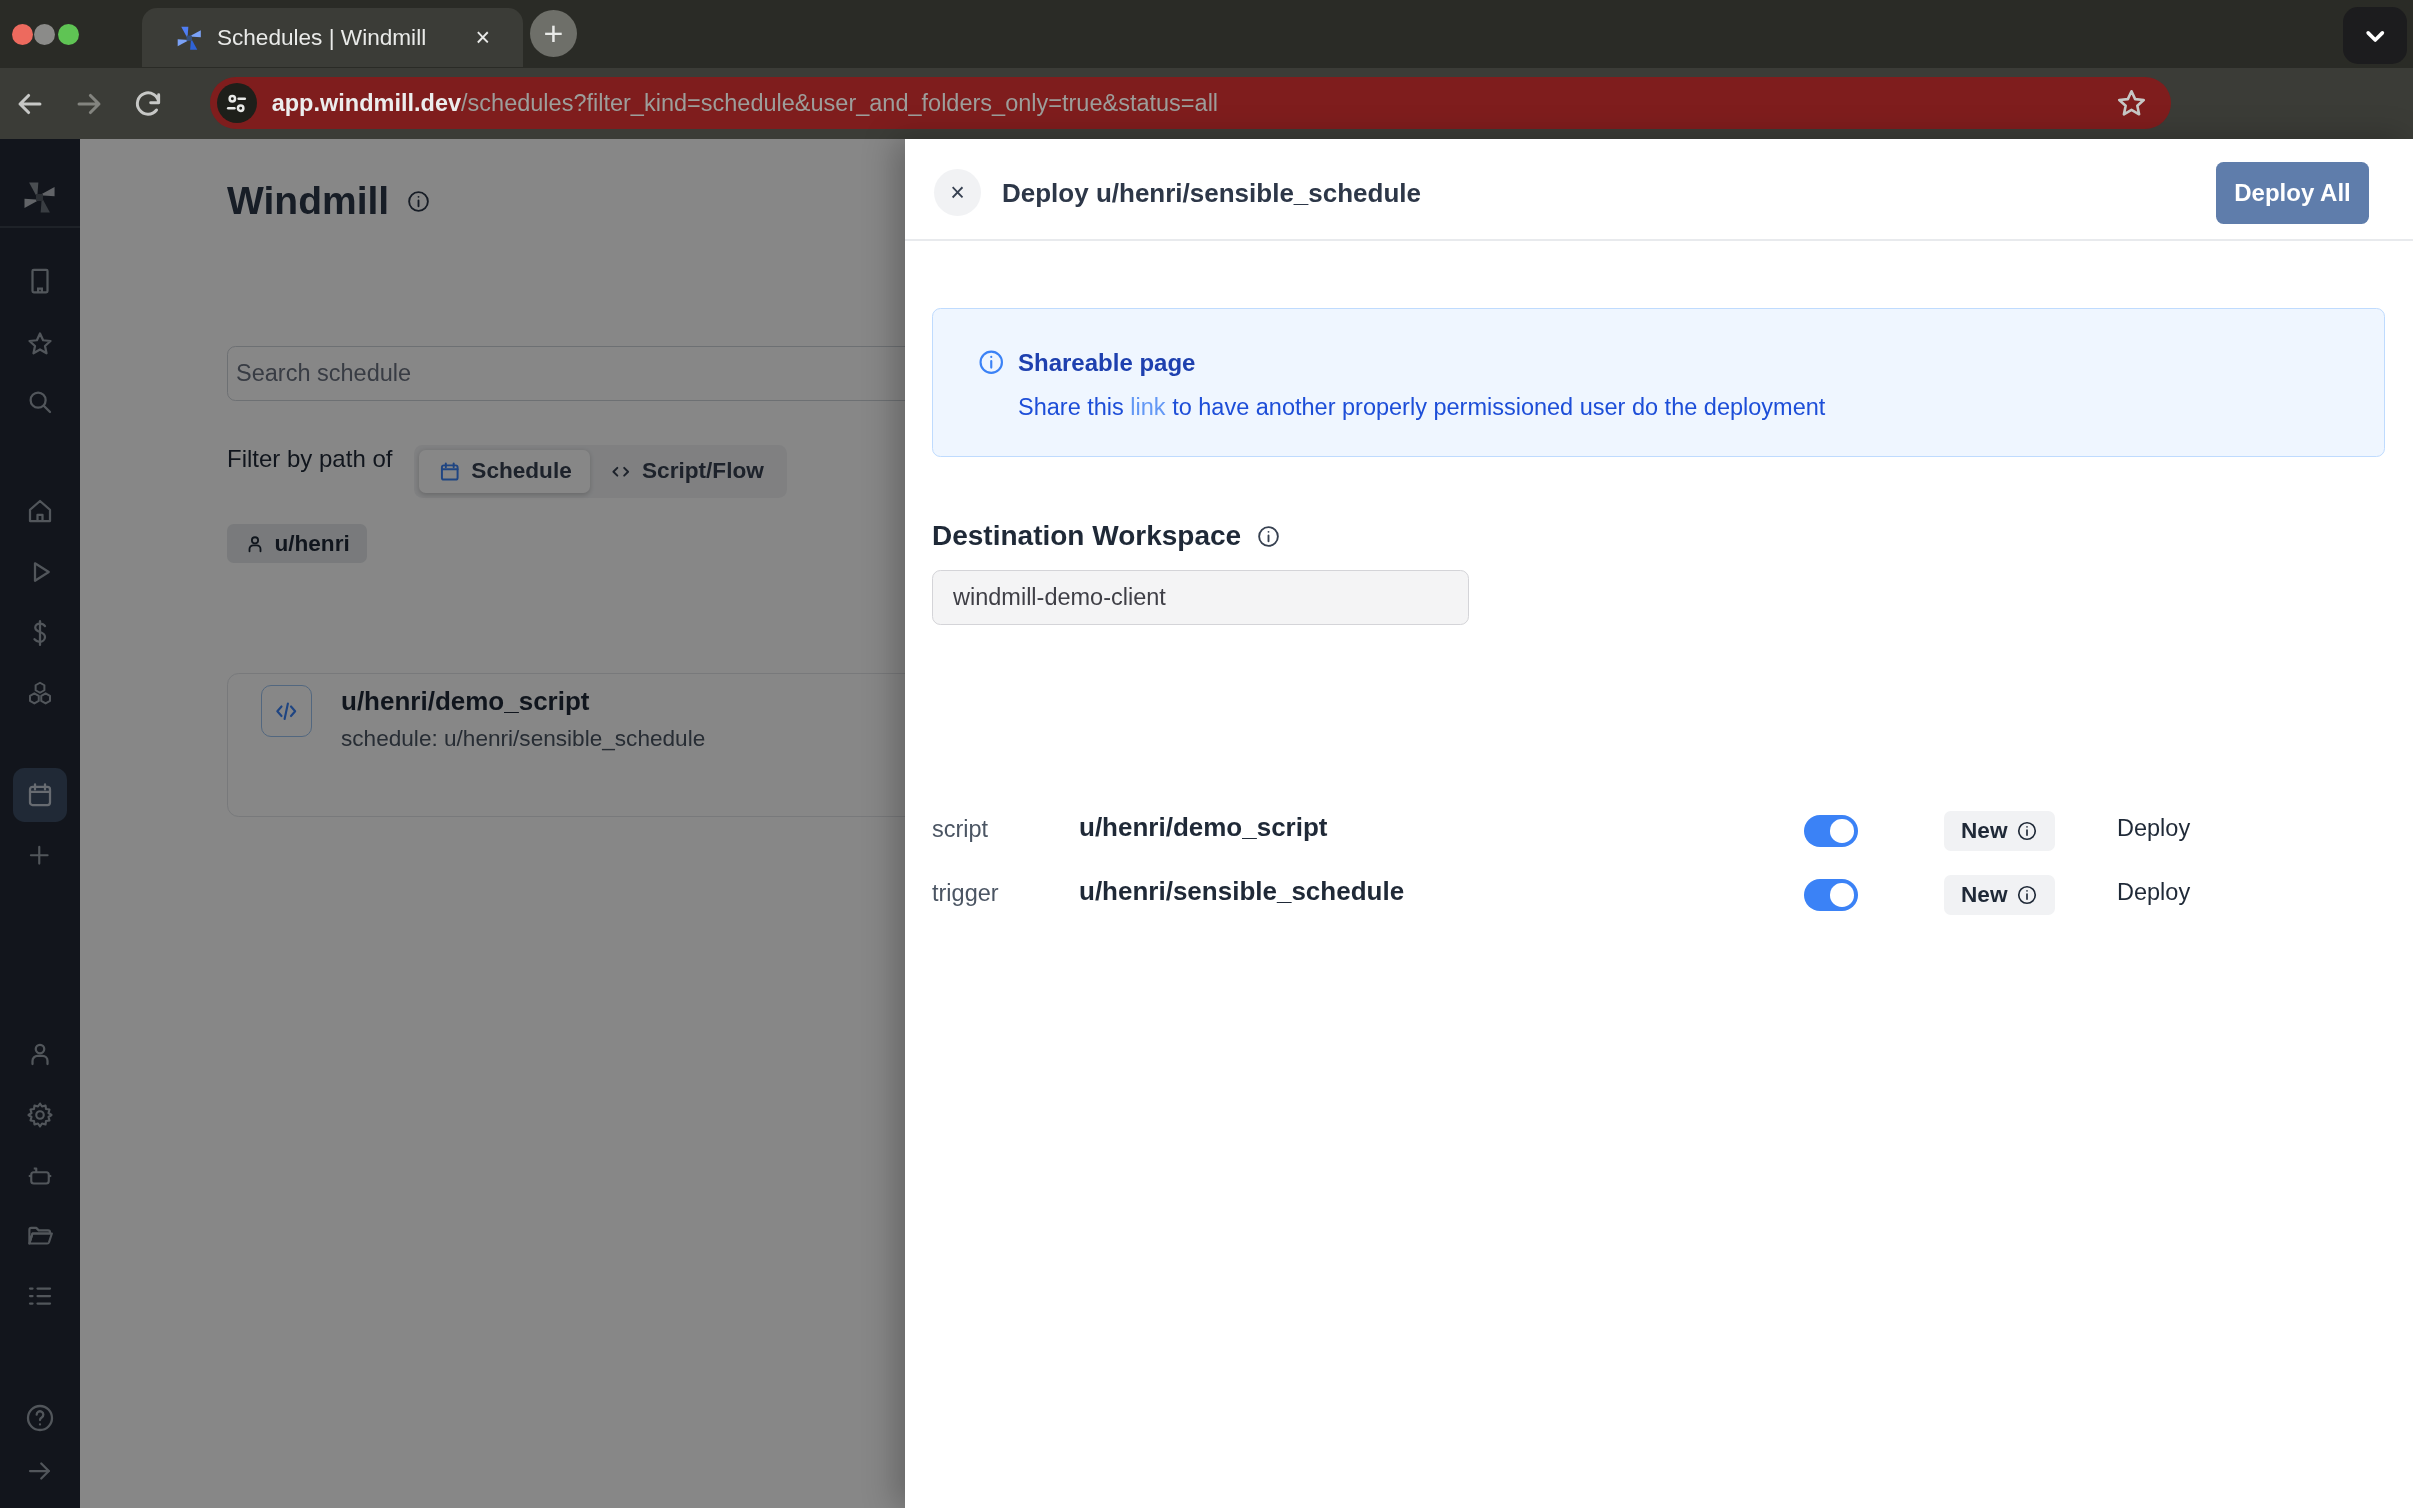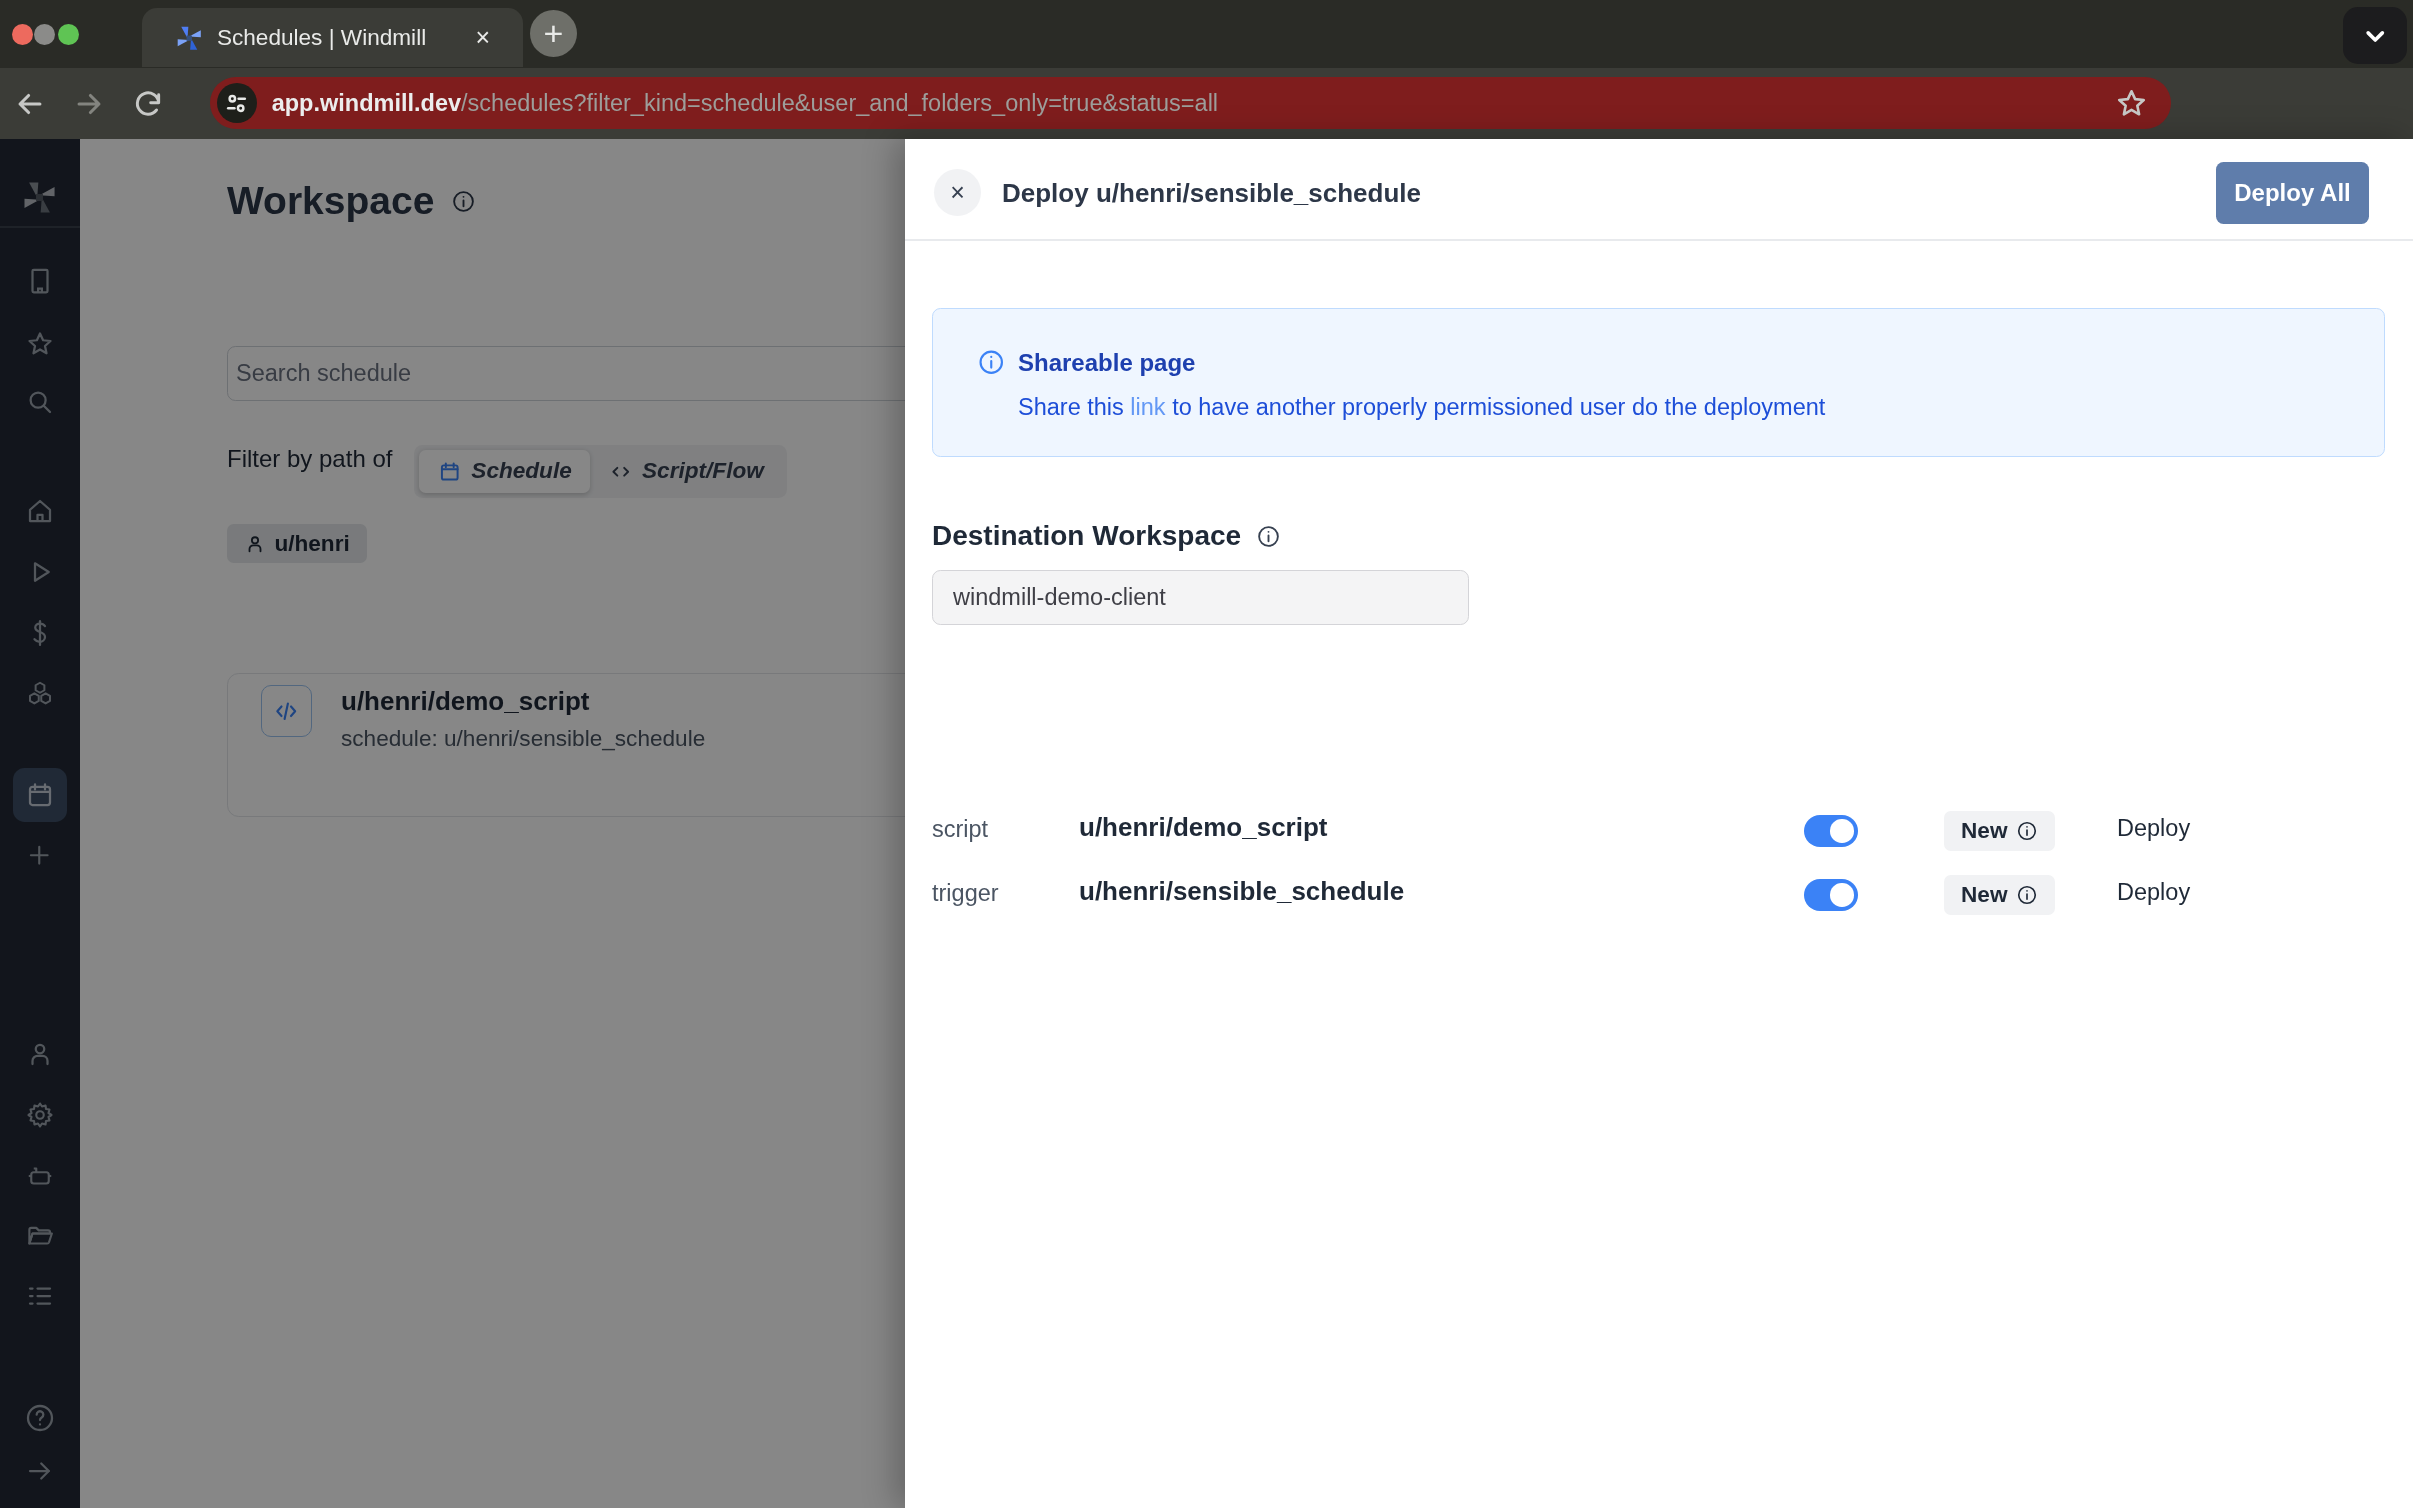--- a/index.html
+++ b/index.html
@@ -47,21 +47,21 @@
   .main{left:80px;top:139px;width:825px;height:1369px;background:#ffffff;overflow:hidden;}
   .page-title{position:absolute;left:147px;top:40px;font-size:39px;font-weight:bold;color:#2d3748;display:flex;align-items:center;gap:17px;}
   .info-icon{display:inline-flex;}
   .search-box{position:absolute;left:147px;top:207px;width:1048px;height:55px;border:1.7px solid #cfd4da;border-radius:8.4px;
               box-sizing:border-box;font-size:23.5px;color:#374151;padding:0 8px;background:#fff;outline:none;}
   .search-box::placeholder{color:#6b7280;}
   .filter-row{position:absolute;left:147px;top:306px;display:flex;align-items:flex-start;gap:22px;}
   .filter-label{font-size:24px;color:#1f2937;}
   .toggle-group{background:#f1f2f4;border-radius:8.4px;padding:5px;display:flex;}
   .tg-btn{display:flex;align-items:center;gap:10px;font-size:22.6px;font-weight:bold;color:#374151;
-          padding:8.4px 18.4px;border-radius:6.7px;font-style:italic;}
+          padding:8.4px 18.4px;border-radius:6.7px;}
   .tg-btn.active{background:#fff;box-shadow:0 1.7px 5px rgba(0,0,0,.18);}
   .chip{position:absolute;left:147px;top:385px;height:39px;background:#e4e7ea;border-radius:6.7px;
         display:flex;align-items:center;gap:8.4px;padding:0 17px;font-size:22.6px;font-weight:bold;color:#1f2937;}
   .card{position:absolute;left:147px;top:534px;width:1048px;height:142px;background:#fff;border:1.7px solid #e2e5e9;border-radius:11.7px;}
   .card-icon{position:absolute;left:33px;top:11px;width:49px;height:50px;border:1.7px solid #9cc3f0;border-radius:10px;
              display:flex;align-items:center;justify-content:center;color:#3b82f6;}
   .card-title{position:absolute;left:113px;top:11.7px;font-size:26px;font-weight:bold;color:#1f2937;}
   .card-sub{position:absolute;left:113px;top:52px;font-size:22.6px;color:#4b5563;}
   .overlay{left:0;top:139px;width:905px;height:1369px;background:rgba(0,0,0,0.47);pointer-events:none;}
 
@@ -307,21 +307,21 @@
     <div class="side-slot" style="top:1305px">
       <svg width="30" height="30" viewBox="0 0 24 24" fill="none" stroke="currentColor" stroke-width="1.8" stroke-linecap="round" stroke-linejoin="round">
           <line x1="4" y1="12" x2="19" y2="12"></line>
           <path d="M13 6 L19 12 L13 18"></path>
         </svg>
     </div>
   </div>
 
   <div class="abs main">
     <div class="page-title">
-      <span>Workspace</span>
+      <span>Windmill</span>
       <span class="info-icon">
         <svg width="25" height="25" viewBox="0 0 24 24" fill="none" stroke="#2d3748" stroke-width="1.8" stroke-linecap="round">
             <circle cx="12" cy="12" r="9"></circle>
             <line x1="12" y1="11" x2="12" y2="16.5"></line>
             <line x1="12" y1="7.5" x2="12" y2="7.51"></line>
           </svg>
       </span>
     </div>
 
     <input class="search-box" placeholder="Search schedule" style="">

